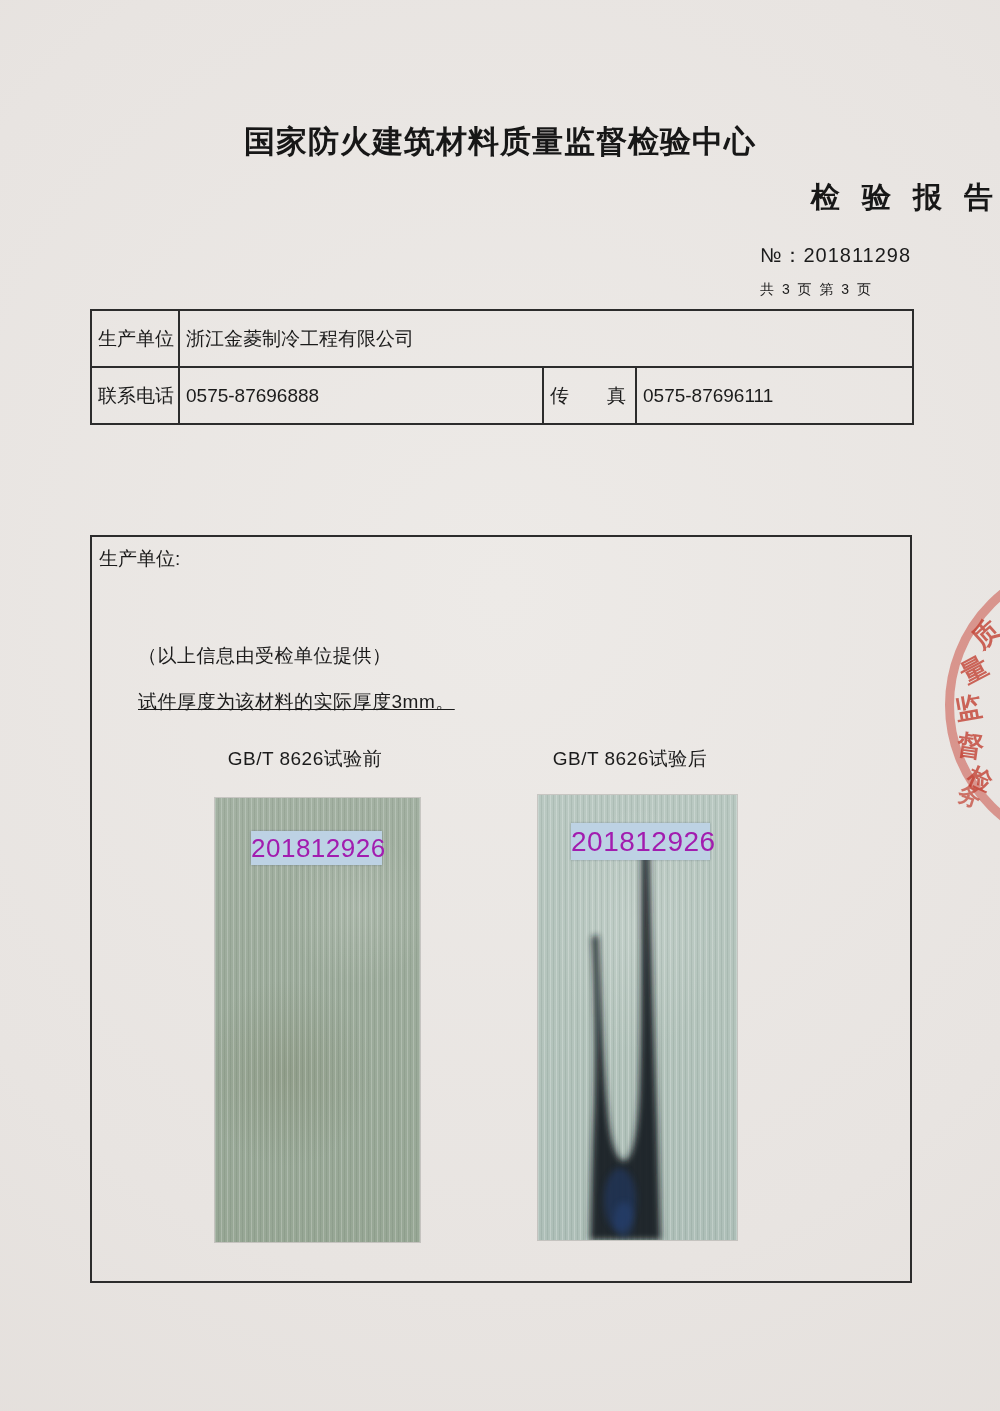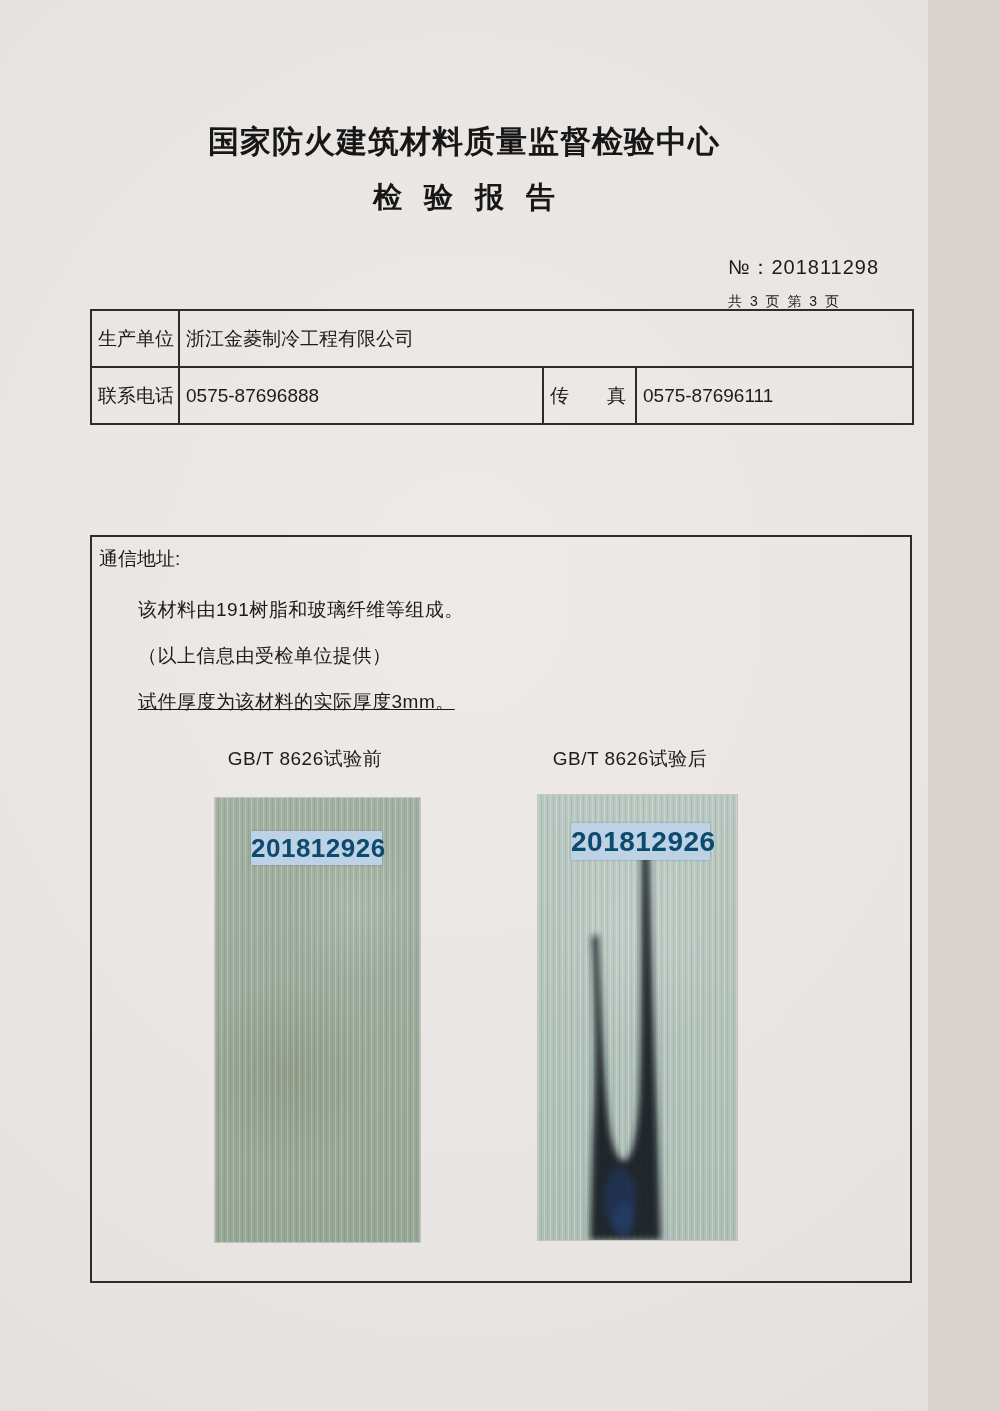--- a/index.html
+++ b/index.html
@@ -3,34 +3,34 @@
 <meta charset="utf-8">
 <style>
   html,body{margin:0;padding:0;}
   body{
     width:1000px;height:1411px;
     font-family:"Liberation Sans","DejaVu Sans",sans-serif;
     background:#d8d3cf;
     overflow:hidden;
   }
   .page{
-    position:relative;width:928px;height:1411px;overflow:hidden;
+    position:relative;width:1000px;height:1411px;overflow:hidden;
     background:radial-gradient(120% 90% at 50% 42%, #edeae7 0%, #e8e4e1 55%, #e1dcd8 100%);
     color:#1e1e1e;
   }
   
   .title{
     position:absolute;left:0;top:121px;width:100%;
     text-align:center;font-size:31px;font-weight:700;letter-spacing:1px;color:#171717;
   }
   .subtitle{
     position:absolute;left:0;top:178px;width:100%;
-    text-align:center;font-size:29px;font-weight:700;letter-spacing:7px;text-indent:7px;color:#171717;
+    text-align:right;font-size:29px;font-weight:700;letter-spacing:7px;text-indent:7px;color:#171717;
   }
-  .meta{position:absolute;left:728px;top:242px;font-size:20px;color:#1b1b1b;margin-top:12px;}
+  .meta{position:absolute;left:760px;top:242px;font-size:20px;color:#1b1b1b;}
   .meta .no-line{letter-spacing:1px;}
   .meta .pages-line{margin-top:12px;font-size:14px;letter-spacing:2px;}
   
   table.info-table{
     position:absolute;left:90px;top:309px;width:822px;
     border-collapse:collapse;table-layout:fixed;
   }
   table.info-table td{
     border:2px solid #2c2c2c;height:55px;
     font-size:19px;color:#1b1b1b;vertical-align:middle;
@@ -68,23 +68,22 @@
     left:446px;top:258px;width:199px;height:445px;
     background-color:#b5c5bd;
     background-image:
       repeating-linear-gradient(90deg, rgba(255,255,255,0.22) 0 1px, rgba(0,0,0,0) 1px 3px, rgba(55,80,70,0.10) 3px 4px, rgba(0,0,0,0) 4px 6px),
       radial-gradient(60% 40% at 50% 30%, rgba(255,255,255,0.15), rgba(0,0,0,0) 70%),
       linear-gradient(180deg, #b9c8c1 0%, #b4c4bc 50%, #aebfb8 100%);
   }
   .burn{position:absolute;left:0;top:0;width:100%;height:100%;display:block;}
   .sticker{
     position:absolute;text-align:left;
-    background:#bdd2e4;color:#0c4a6e;
+    background:#bdd2e4;color:#a21caf;
     box-shadow:0 0 2px rgba(40,60,90,0.35);
-    font-weight:bold;
   }
   .photo-before .sticker{left:36px;top:33px;width:131px;height:34px;font-size:26px;line-height:34px;letter-spacing:0.5px;}
   .photo-after .sticker{left:33px;top:28px;width:139px;height:37px;font-size:28px;line-height:37px;letter-spacing:0.5px;}
   
   .stamp{
     position:absolute;left:945px;top:557px;width:296px;height:296px;
     border:9px solid rgba(199,68,55,0.50);border-radius:50%;
     box-sizing:border-box;
   }
   .stamp span{
@@ -128,22 +127,21 @@
     <tr>
       <td class="lbl">联系电话</td>
       <td class="val">0575-87696888</td>
       <td class="lbl lbl2">传　　真</td>
       <td class="val">0575-87696111</td>
     </tr>
   </tbody>
     </table>
 
   <div class="product-box">
-    <div class="ps-heading">通信地址:</div>
-    <div class="ps-line l1">该材料由191树脂和玻璃纤维等组成。</div>
+    <div class="ps-heading">生产单位:</div>
     <div class="ps-line l2">（以上信息由受检单位提供）</div>
     <div class="ps-line l3">试件厚度为该材料的实际厚度3mm。</div>
 
     <div class="caption c1">GB/T 8626试验前</div>
     <div class="caption c2">GB/T 8626试验后</div>
 
     <div class="photo photo-before">
       <div class="sticker">201812926</div>
     </div>
 

